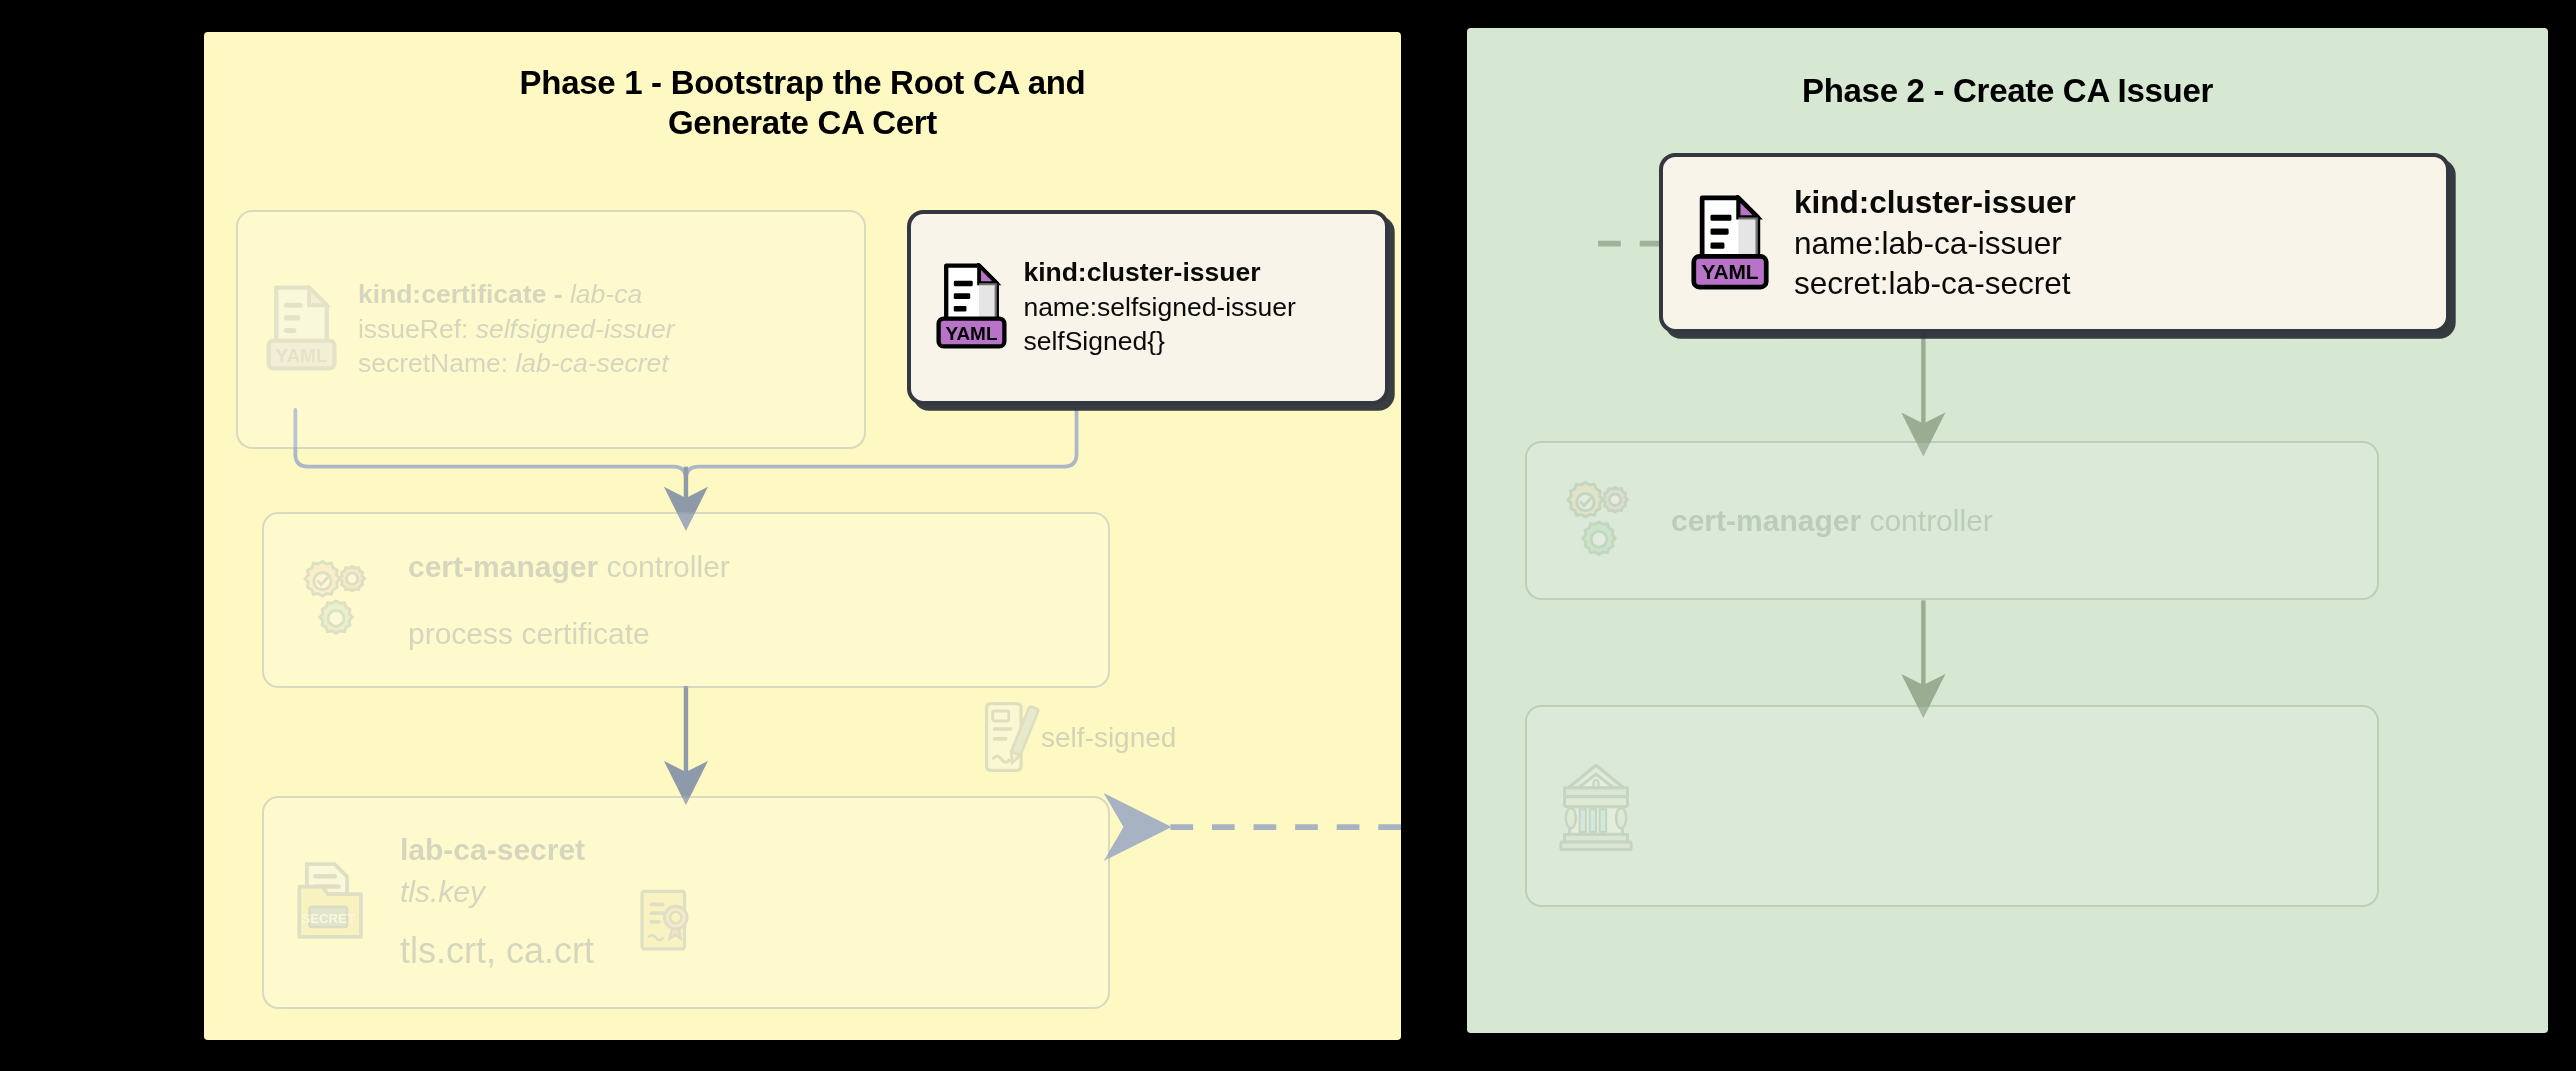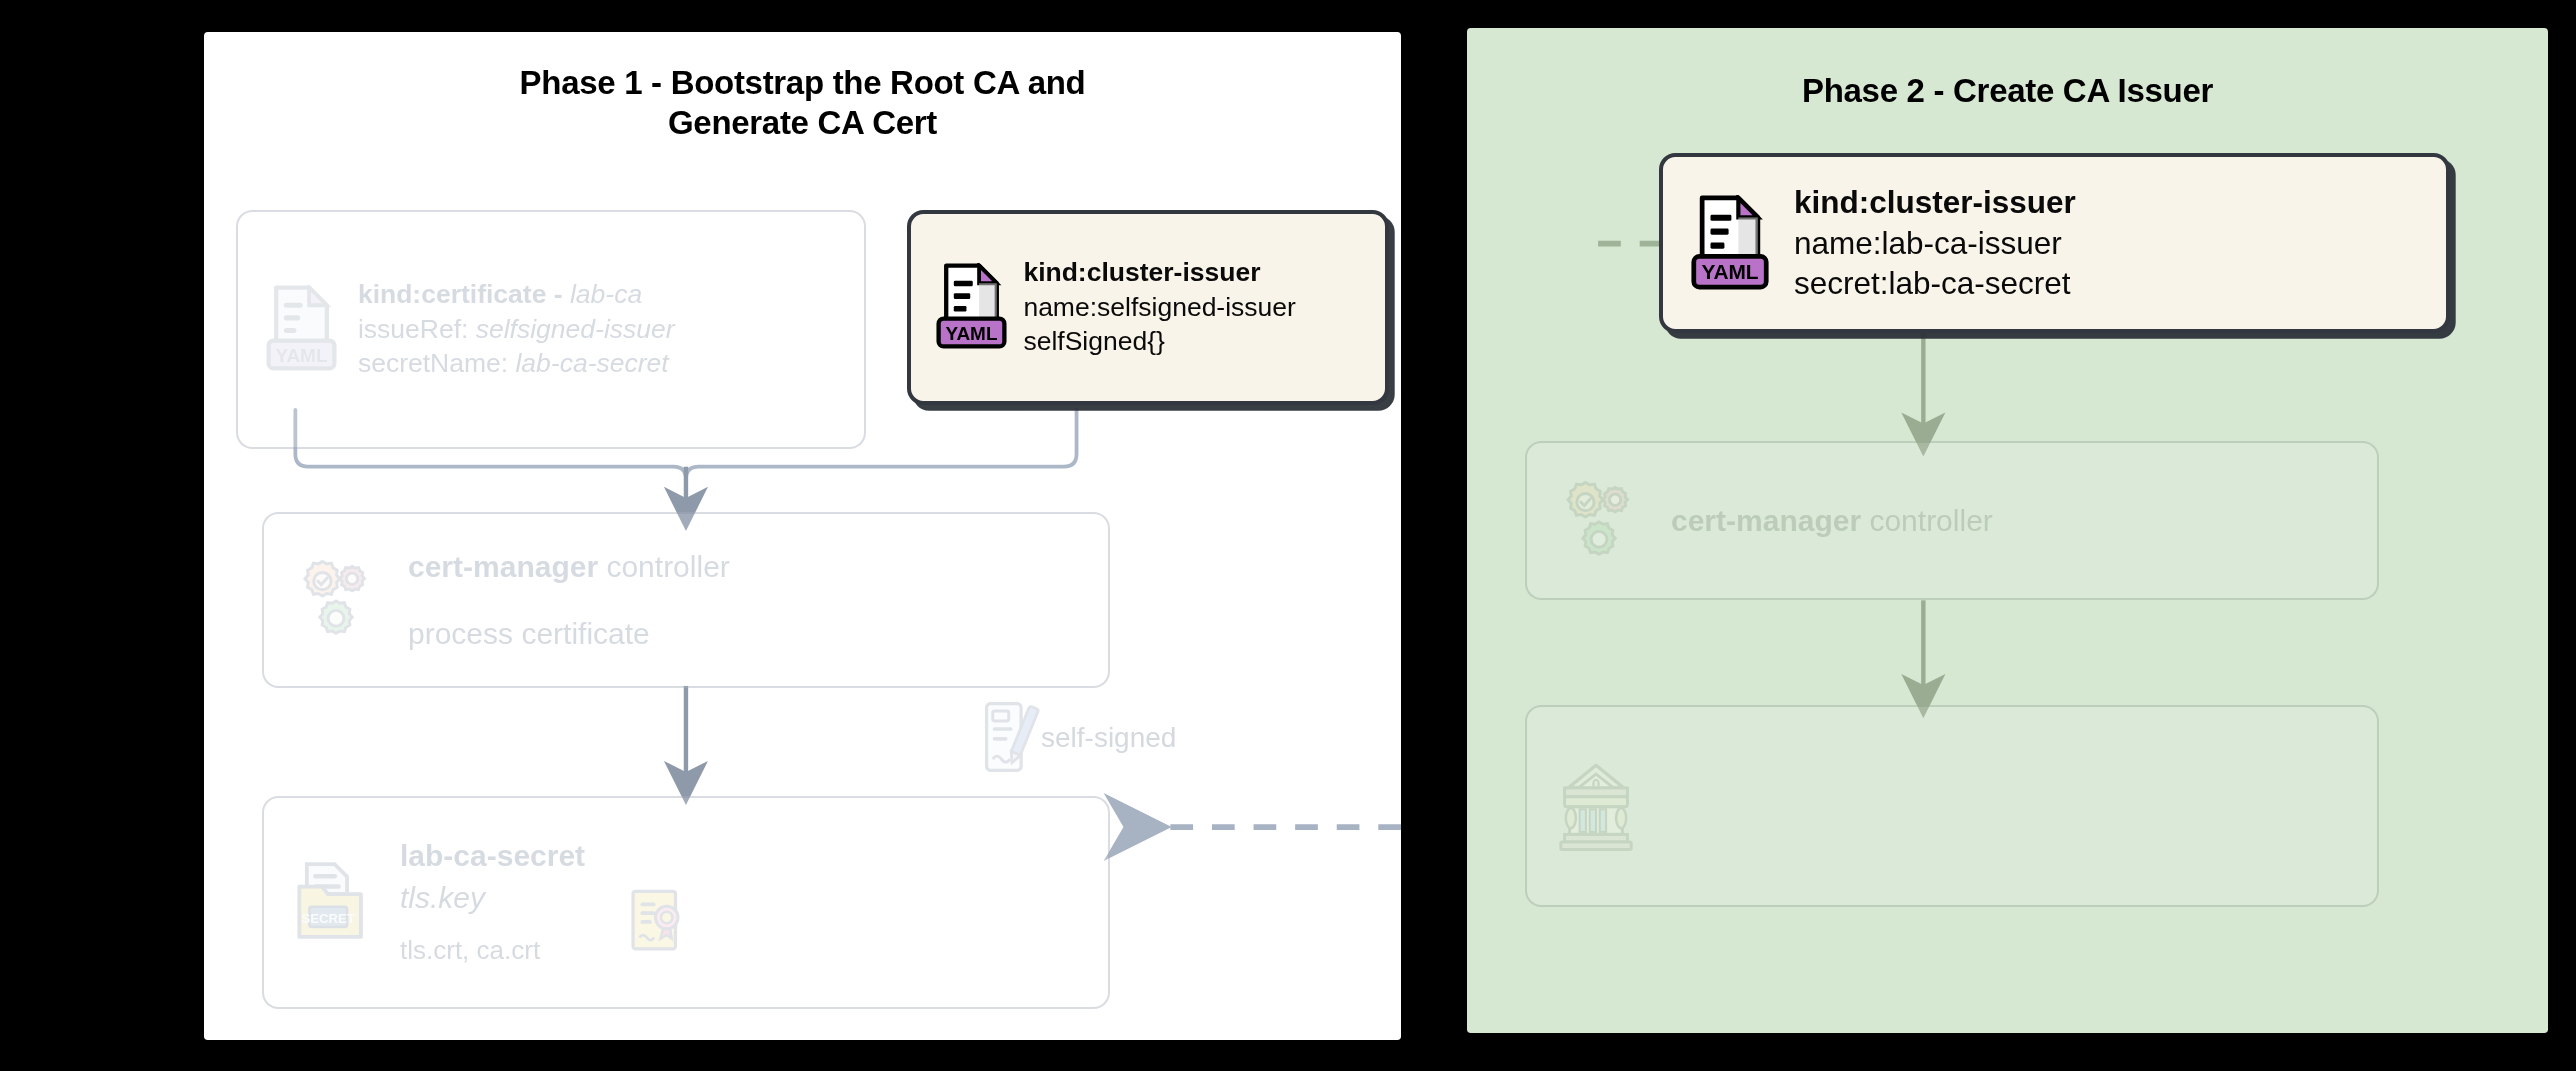--- a/index.html
+++ b/index.html
@@ -5,21 +5,21 @@
   html,body{margin:0;padding:0;background:#000;}
   body{
     width:2576px;height:1071px;
     font-family:"Liberation Sans", sans-serif;
     overflow:hidden;position:relative;
   }
   .stage{position:absolute;inset:0;}
 
   
   .panel{position:absolute;border-radius:3.8px;}
-  #panel-phase1{left:204px;top:31.5px;width:1197px;height:1008px;background:#ffffff;}
+  #panel-phase1{left:204px;top:31.5px;width:1197px;height:1008px;background:#fef9c3;}
   #panel-phase2{left:1467px;top:28px;width:1081px;height:1005px;background:#d6e7d2;}
 
   .panel-title{
     position:absolute;left:0;right:0;text-align:center;
     font-weight:bold;color:#000;font-size:33px;line-height:1.22;
     letter-spacing:-0.3px;
   }
   #panel-phase1 .panel-title{top:31.5px;}
   #panel-phase2 .panel-title{top:43px;}
 
@@ -202,21 +202,21 @@
             <rect x="15" y="12" width="19" height="3.6" rx="1.8" fill="#9aa4b2"></rect>
             <rect x="15" y="20" width="22" height="3.6" rx="1.8" fill="#9aa4b2"></rect>
             <path d="M4 22 h18 l5 6 h26 v34 h-49 z" fill="#ecdfa4" stroke="#9aa4b2" stroke-width="3" stroke-linejoin="round"></path>
             <rect x="12" y="38" width="30" height="16" rx="2" fill="#9fb6c9" stroke="#8a9cae" stroke-width="2"></rect>
             <text x="27" y="50.5" font-size="10.5" font-family="'Liberation Sans',sans-serif" font-weight="bold" fill="#f0f4f8" text-anchor="middle">SECRET</text>
           </svg>
         </span>
         <div class="node-text">
           <div class="ln b" style="font-size:30px;">lab-ca-secret</div>
           <div class="ln" style="font-size:30px;margin-top:3px;font-style:italic;">tls.key</div>
-          <div class="ln" style="font-size:26px;margin-top:17px;">tls.crt, ca.crt</div>
+          <div class="ln" style="font-size:36px;margin-top:17px;">tls.crt, ca.crt</div>
         </div>
         <span class="icon-wrap" style="margin-left:17.6px;margin-top:38px;">
           <svg width="60" height="66" viewBox="0 0 48 52">
             <rect x="4" y="3" width="34" height="46" rx="2" fill="#f0e6ac" stroke="#9aa4b2" stroke-width="2.6"></rect>
             <rect x="10" y="12" width="12" height="3" rx="1.5" fill="#9aa4b2"></rect>
             <rect x="10" y="19" width="12" height="3" rx="1.5" fill="#9aa4b2"></rect>
             <rect x="10" y="26" width="9" height="3" rx="1.5" fill="#9aa4b2"></rect>
             <path d="M9 40 q3-4 6 0 t6 0" fill="none" stroke="#9aa4b2" stroke-width="2.2"></path>
             <g>
               <path d="M29 29 l-3 12 l5-3 l4 3 l-2-12 z" fill="#eaa6bd" stroke="#9aa4b2" stroke-width="2"></path>

